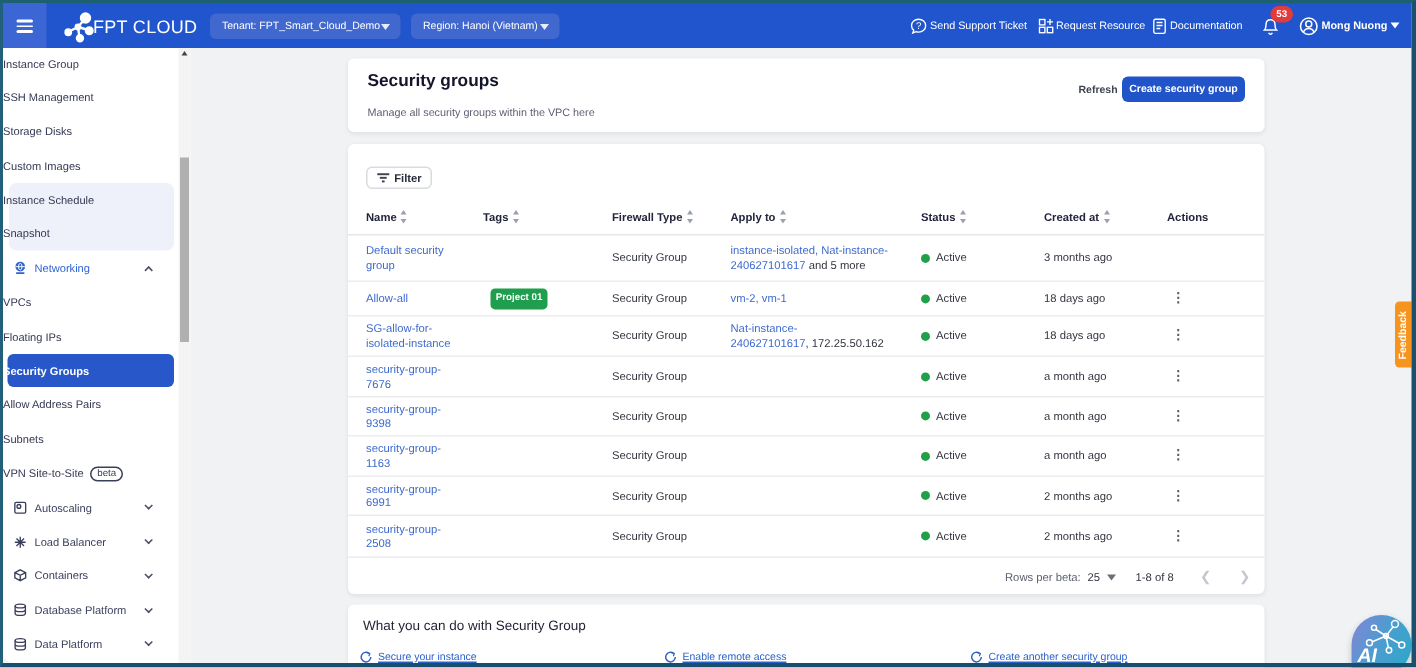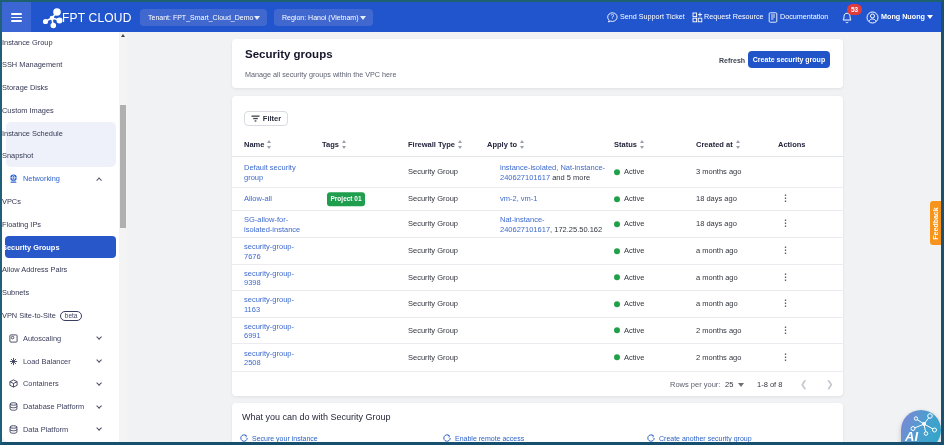--- a/index.html
+++ b/index.html
@@ -46,21 +46,21 @@
 .thead { position:absolute; left:0; top:35px; width:611px; height:26px; border-bottom:1px solid #e4e6ea; }
 .th { position:absolute; top:0; height:26px; display:flex; align-items:center; font-size:7.5px; font-weight:bold; color:#23253c; gap:3px; }
 .sorticon { display:inline-block; width:5px; height:9px; position:relative; }
 .sorticon:before { content:""; position:absolute; left:0; top:0; border-left:2.5px solid transparent; border-right:2.5px solid transparent; border-bottom:3px solid #9aa0ad; }
 .sorticon:after { content:""; position:absolute; left:0; bottom:0; border-left:2.5px solid transparent; border-right:2.5px solid transparent; border-top:3px solid #9aa0ad; }
 .trow { position:relative; width:611px; border-bottom:1px solid #ececf0; }
 .cell { position:absolute; top:50%; transform:translateY(-50%); font-size:7.5px; line-height:9.5px; color:#2e3140; }
 .cname { left:12px; width:59px; color:#3e6bce; }
 .ctags { left:90px; }
 .cfw { left:176px; color:#33363f; }
-.capply { left:268px; width:125px; color:#3e6bce; }
+.capply { left:255px; width:125px; color:#3e6bce; }
 .cstat { left:382px; display:flex; align-items:center; gap:4px; color:#33363f; }
 .ccreated { left:464px; color:#33363f; }
 .cact { left:549px; color:#585d68; font-size:9px; letter-spacing:0; font-weight:bold; }
 .dot { width:6px; height:6px; border-radius:50%; background:#21a04a; flex:none; }
 .tag { display:inline-block; background:#1f9e4d; color:#fff; font-size:6.5px; font-weight:bold; border-radius:3px; padding:2px 3.5px; }
 .dk { color:#33363f;margin-top:32px; }
 .pag { position:absolute; left:0; top:276px; width:611px; height:24px; font-size:7.5px; color:#5d6170; }
 .card3 { top:371px; height:60px; }
 .c3t { position:absolute; left:10px; top:9px; font-size:9px; color:#1f2133; }
 .c3link { position:absolute; top:31px; font-size:7px; color:#2c62c8; text-decoration:underline; display:flex; align-items:center; gap:4px; }
@@ -269,21 +269,21 @@
       </div>
       <div class="trow" style="height:28px;">
         <div class="cell cname">security-group-2508</div>
         <div class="cell cfw">Security Group</div>
         <div class="cell cstat"><span class="dot"></span>Active</div>
         <div class="cell ccreated">2 months ago</div>
         <div class="cell cact">⋮</div>
       </div>
     </div>
     <div class="pag">
-      <span class="abs" style="left:438px;top:8px;">Rows per your:</span>
+      <span class="abs" style="left:438px;top:8px;">Rows per beta:</span>
       <span class="abs" style="left:493px;top:8px;color:#33363f;">25</span>
       <span class="abs" style="left:506px;top:11px;border-left:3px solid transparent;border-right:3px solid transparent;border-top:4px solid #6b7078;"></span>
       <span class="abs" style="left:525px;top:8px;color:#33363f;">1-8 of 8</span>
       <span class="abs" style="left:568px;top:7px;color:#c3c7cf;font-size:9px;">❮</span>
       <span class="abs" style="left:594px;top:7px;color:#c3c7cf;font-size:9px;">❯</span>
     </div>
   </div>
 
   <div class="card card3">
     <div class="c3t">What you can do with Security Group</div>

